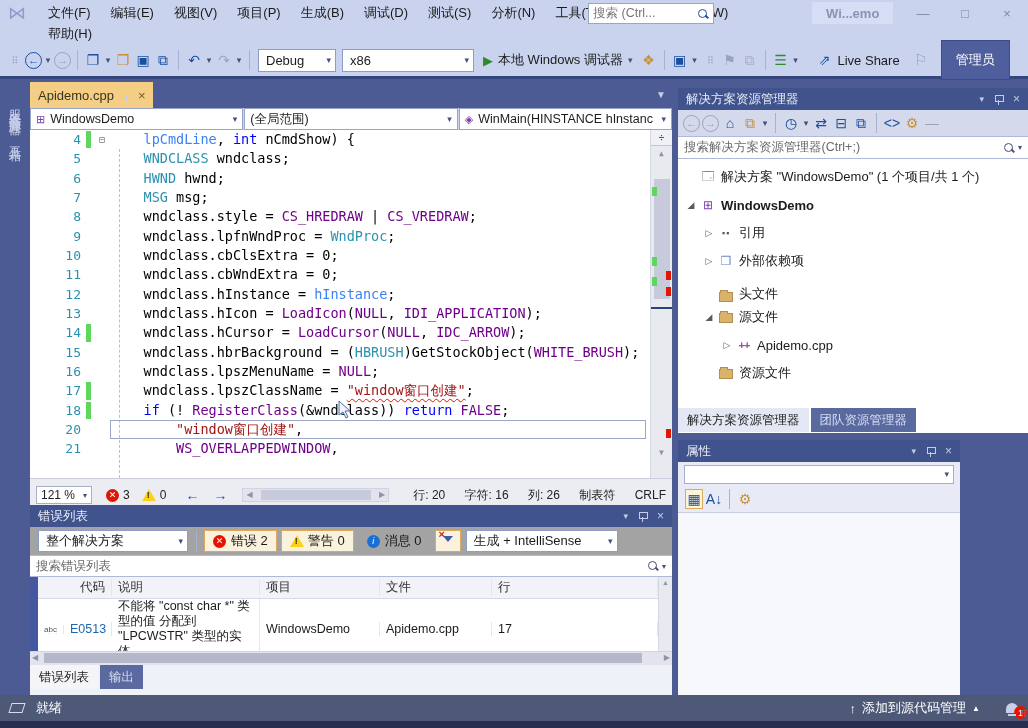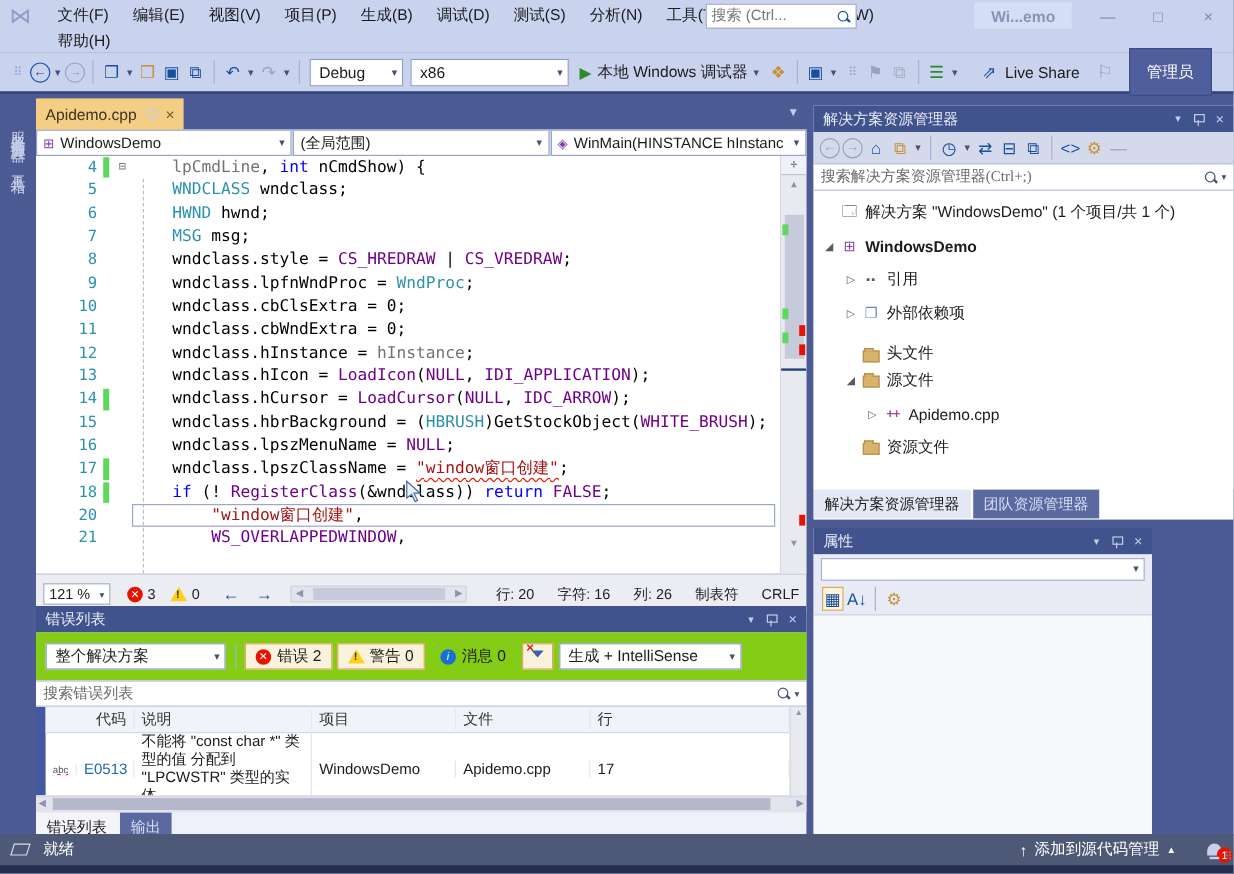--- a/index.html
+++ b/index.html
@@ -49,21 +49,21 @@
   .nav-combo .nic { margin-right:5px; font-size:11px; color:#7d3fa8; }
   .codearea { position:relative; height:348px; background:#fff; overflow:hidden;
       font-family:"DejaVu Sans Mono","Liberation Mono", monospace; font-size:13.5px; }
   .cline { position:relative; height:19.33px; line-height:19.33px; display:flex; white-space:pre; }
   .lnum { width:55px; text-align:right; color:#2b91af; padding-right:4px; flex:0 0 55px; font-size:13px; }
   .chgcol { width:8px; flex:0 0 8px; position:relative; }
   .chgcol.on::after { content:""; position:absolute; left:1px; top:1px; bottom:1px; width:5px; background:#5fd75f; }
   .foldcol { width:18px; flex:0 0 18px; color:#808080; font-size:10px; text-align:center; line-height:19.33px; }
   .ctext { flex:1; }
   .c-p { color:#000; } .c-k { color:#0000ff; } .c-t { color:#2b91af; }
-  .c-m { color:#6f008a; } .c-g { color:#737373; }
+  .c-m { color:#6f008a; } .c-g { color:#3b82f6; }
   .c-s { color:#a31515; }
   .c-se { color:#a31515; text-decoration:underline wavy #e51400 1px; text-underline-offset:3px; }
   .c-fe { color:#6f008a; text-decoration:underline wavy #e51400 1px; text-underline-offset:3px; }
   .curline { position:absolute; left:80px; right:26px; height:19.33px; border:1px solid #9ba6c8; pointer-events:none; }
   .foldguide { position:absolute; left:89px; width:0; border-left:1px dashed #b9bfd0; pointer-events:none; }
   .vscroll { position:absolute; right:0; top:0; width:22px; height:348px; background:#e9eaf0; border-left:1px solid #d4d7e4; }
   .vs-split { height:16px; border-bottom:1px solid #c2c6d6; text-align:center; font-size:10px; color:#556; line-height:15px; background:#f0f1f6; }
   .vs-arrow { height:15px; text-align:center; font-size:8px; color:#8d94ad; line-height:15px; }
   .vs-track { position:relative; height:284px; }
   .vs-thumb { position:absolute; left:3px; width:16px; background:#c6cada; }
@@ -83,21 +83,21 @@
   .hscroll .ar { position:absolute; top:1px; font-size:8px; color:#8d94ad; }
   .posinfo span { margin-left:16px; }
   
   .panel-hdr { height:22px; background:#40538c; color:#e8ecf8; display:flex; align-items:center; padding:0 8px; font-size:12.5px; }
   .panel-hdr .hic { margin-left:10px; font-size:9px; color:#c5cde8; }
   .panel-hdr .sp { flex:1; }
   .pin { position:relative; width:9px; height:11px; margin-left:10px; }
   .pin::before { content:""; position:absolute; left:1px; top:1px; width:7px; height:5px; border:1px solid #c5cde8; }
   .pin::after { content:""; position:absolute; left:4px; top:6px; width:1px; height:5px; background:#c5cde8; }
   .ptoolbar { background:#d4daec; display:flex; align-items:center; padding:0 4px; }
-  .psearch { background:#fff; border-top:1px solid #b0b9d6; border-bottom:1px solid #b0b9d6; display:flex; align-items:center; padding:0 6px; color:#6a6a6a;font-family:Liberation Serif, serif; }
+  .psearch { background:#fff; border-top:1px solid #b0b9d6; border-bottom:1px solid #b0b9d6; display:flex; align-items:center; padding:0 6px; color:#6a6a6a; }
   .mag { position:relative; width:12px; height:12px; flex:0 0 12px; }
   .mag::before { content:""; position:absolute; left:1px; top:1px; width:7px; height:7px; border:1.5px solid #1a4fa0; border-radius:50%; }
   .mag::after { content:""; position:absolute; left:8px; top:8px; width:4px; height:1.5px; background:#1a4fa0; transform:rotate(45deg); }
   .mag.dk::before { border-color:#44507a; } .mag.dk::after { background:#44507a; }
   
   .solexp { position:absolute; left:678px; top:88px; width:350px; height:345px; background:#fff; }
   .setoolbar { height:26px; }
   .sesearch { height:23px; }
   .tree { height:249px; background:#fff; overflow:hidden; padding-top:4px; }
   .trow { height:28px; display:flex; align-items:center; font-size:13px; color:#1b1b1b; }
@@ -113,21 +113,21 @@
   .btab.inact { background:#5a6aa0; color:#d6ddf2; margin-left:2px; }
   
   .props { position:absolute; left:678px; top:440px; width:282px; height:255px; background:#eff1f8; }
   .pcombo { height:24px; background:#e8ebf5; display:flex; align-items:center; padding:0 6px; }
   .pcombo .box { flex:1; height:19px; background:#fff; border:1px solid #a7aec8; display:flex; align-items:center; justify-content:flex-end; padding:0 4px; font-size:9px; color:#44507a; }
   .propbar { height:27px; background:#e8ebf5; display:flex; align-items:center; padding:0 6px; border-bottom:1px solid #c9cfe2; }
   .propbar .ic.boxed { border:1px solid #dba85e; background:#fdf4dc; }
   .props .body { height:182px; background:#f7f8fc; }
   
   .errlist { position:absolute; left:30px; top:505px; width:642px; height:190px; background:#eff1f8; }
-  .eltoolbar { height:40px; background:#84cc16; display:flex; align-items:center; padding:0 5px; }
+  .eltoolbar { height:28px; background:#a3a3a3; display:flex; align-items:center; padding:0 5px; }
   .toggle { height:22px; display:flex; align-items:center; padding:0 8px; background:#fbf2dd; border:1px solid #dba85e; margin:0 2px; }
   .toggle .errball,.toggle .infoball { margin-right:5px; }
   .infoball { width:13px; height:13px; border-radius:50%; background:#1a6fd4; color:#fff; font-size:9px; font-style:italic; display:inline-flex; align-items:center; justify-content:center; margin-right:4px; }
   .plaintog { border-color:transparent; background:transparent; }
   .funnel { position:relative; width:14px; height:14px; }
   .funnel::before { content:""; position:absolute; left:2px; top:2px; border-left:5px solid transparent; border-right:5px solid transparent; border-top:6px solid #3e5ca8; }
   .funnel::after { content:"×"; position:absolute; left:-2px; top:-6px; color:#c22; font-size:11px; font-weight:bold; }
   .elsearch { height:22px; }
   .eltable { height:74px; background:#fff; overflow:hidden; position:relative; display:flex; }
   .gutterbar { width:8px; background:#44589f; flex:0 0 8px; }

